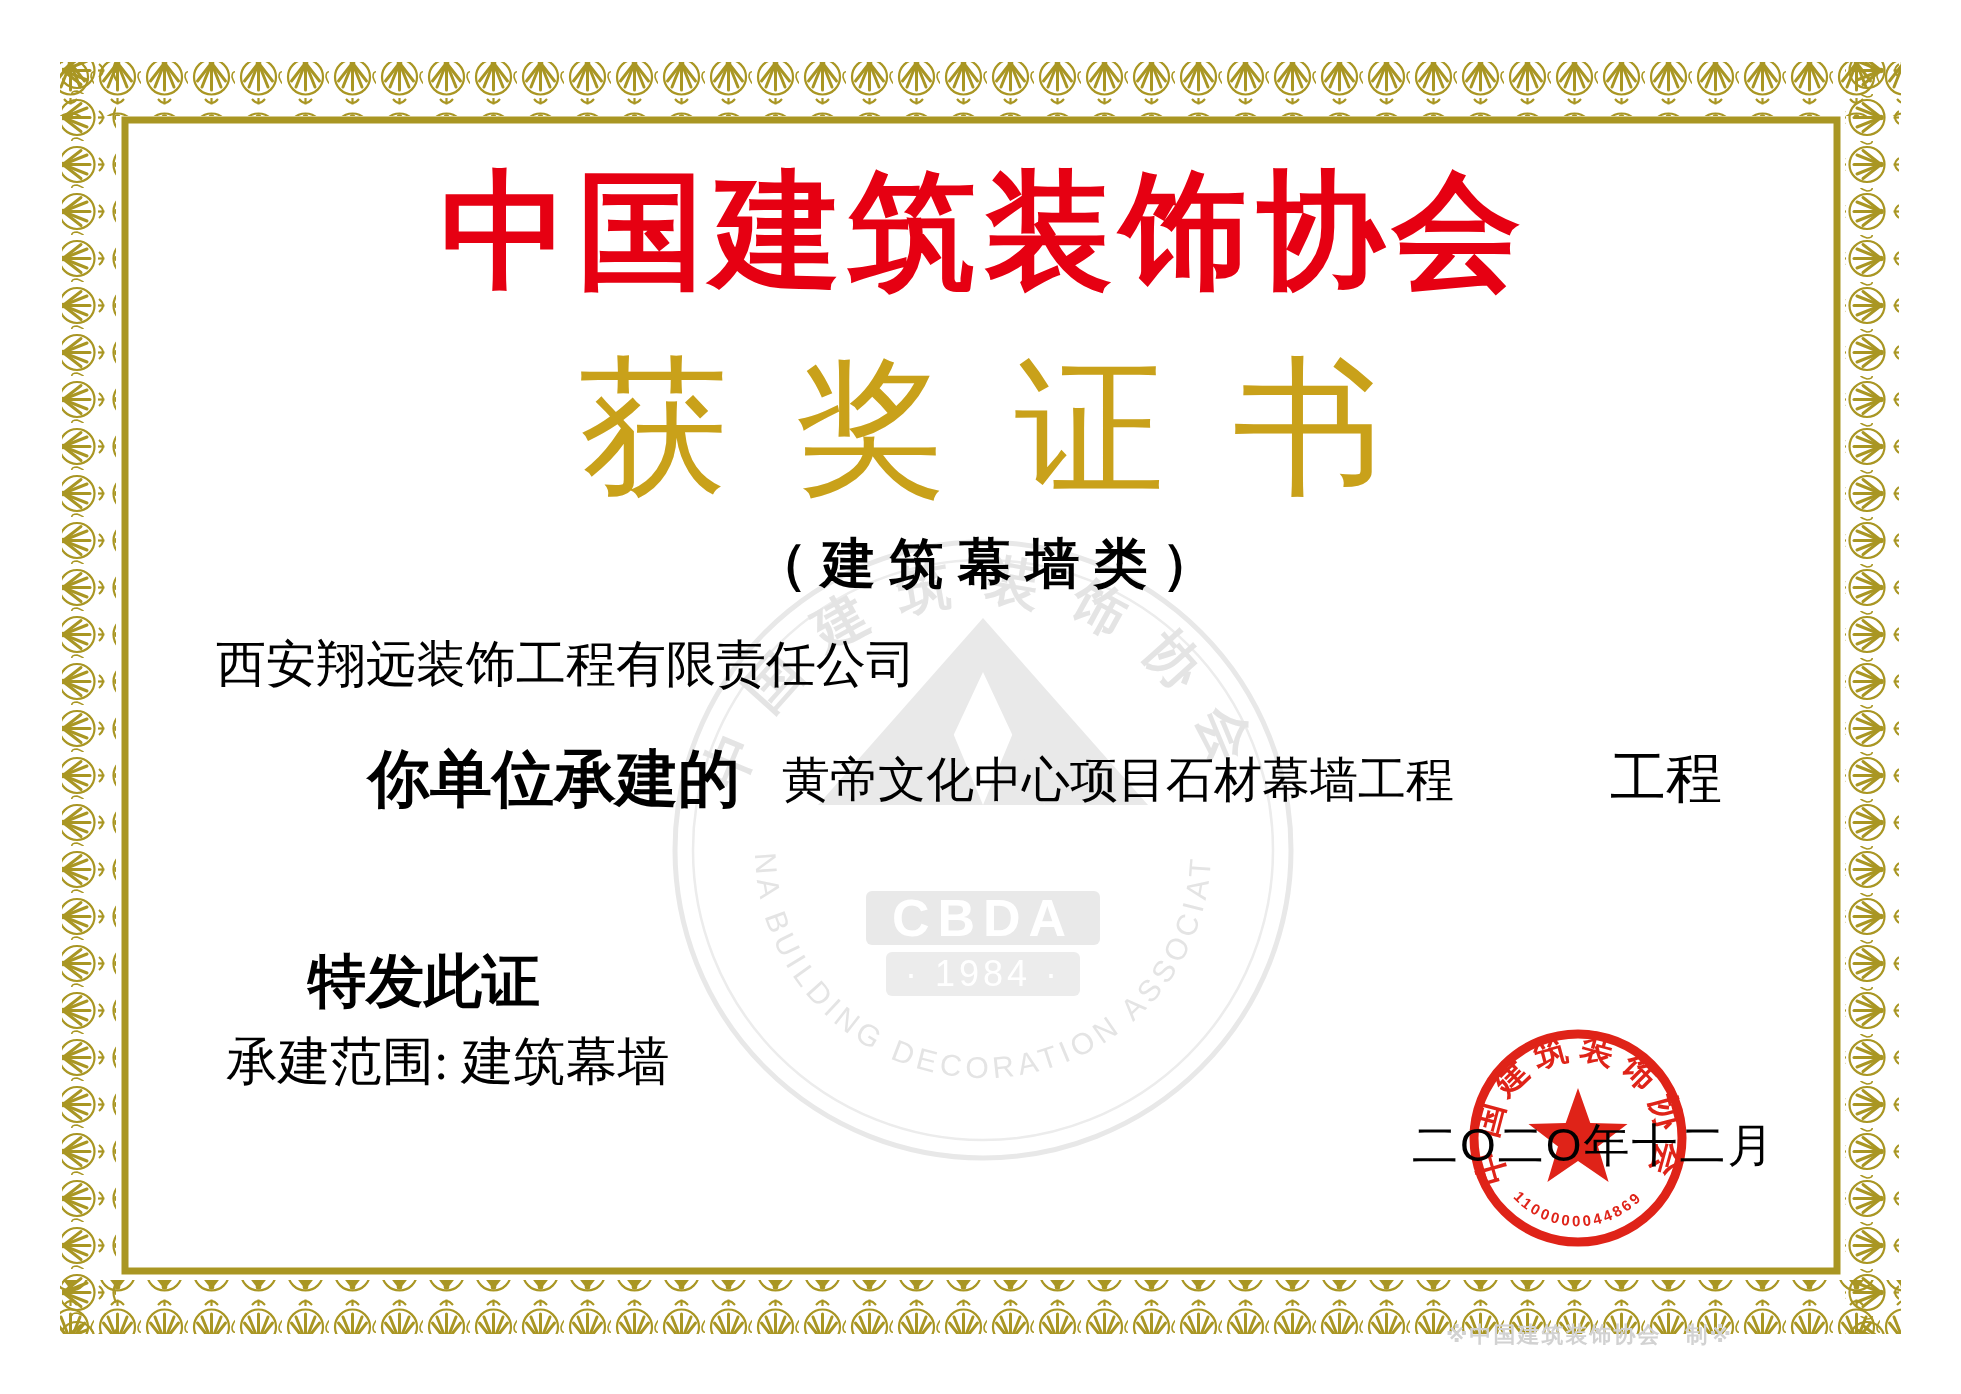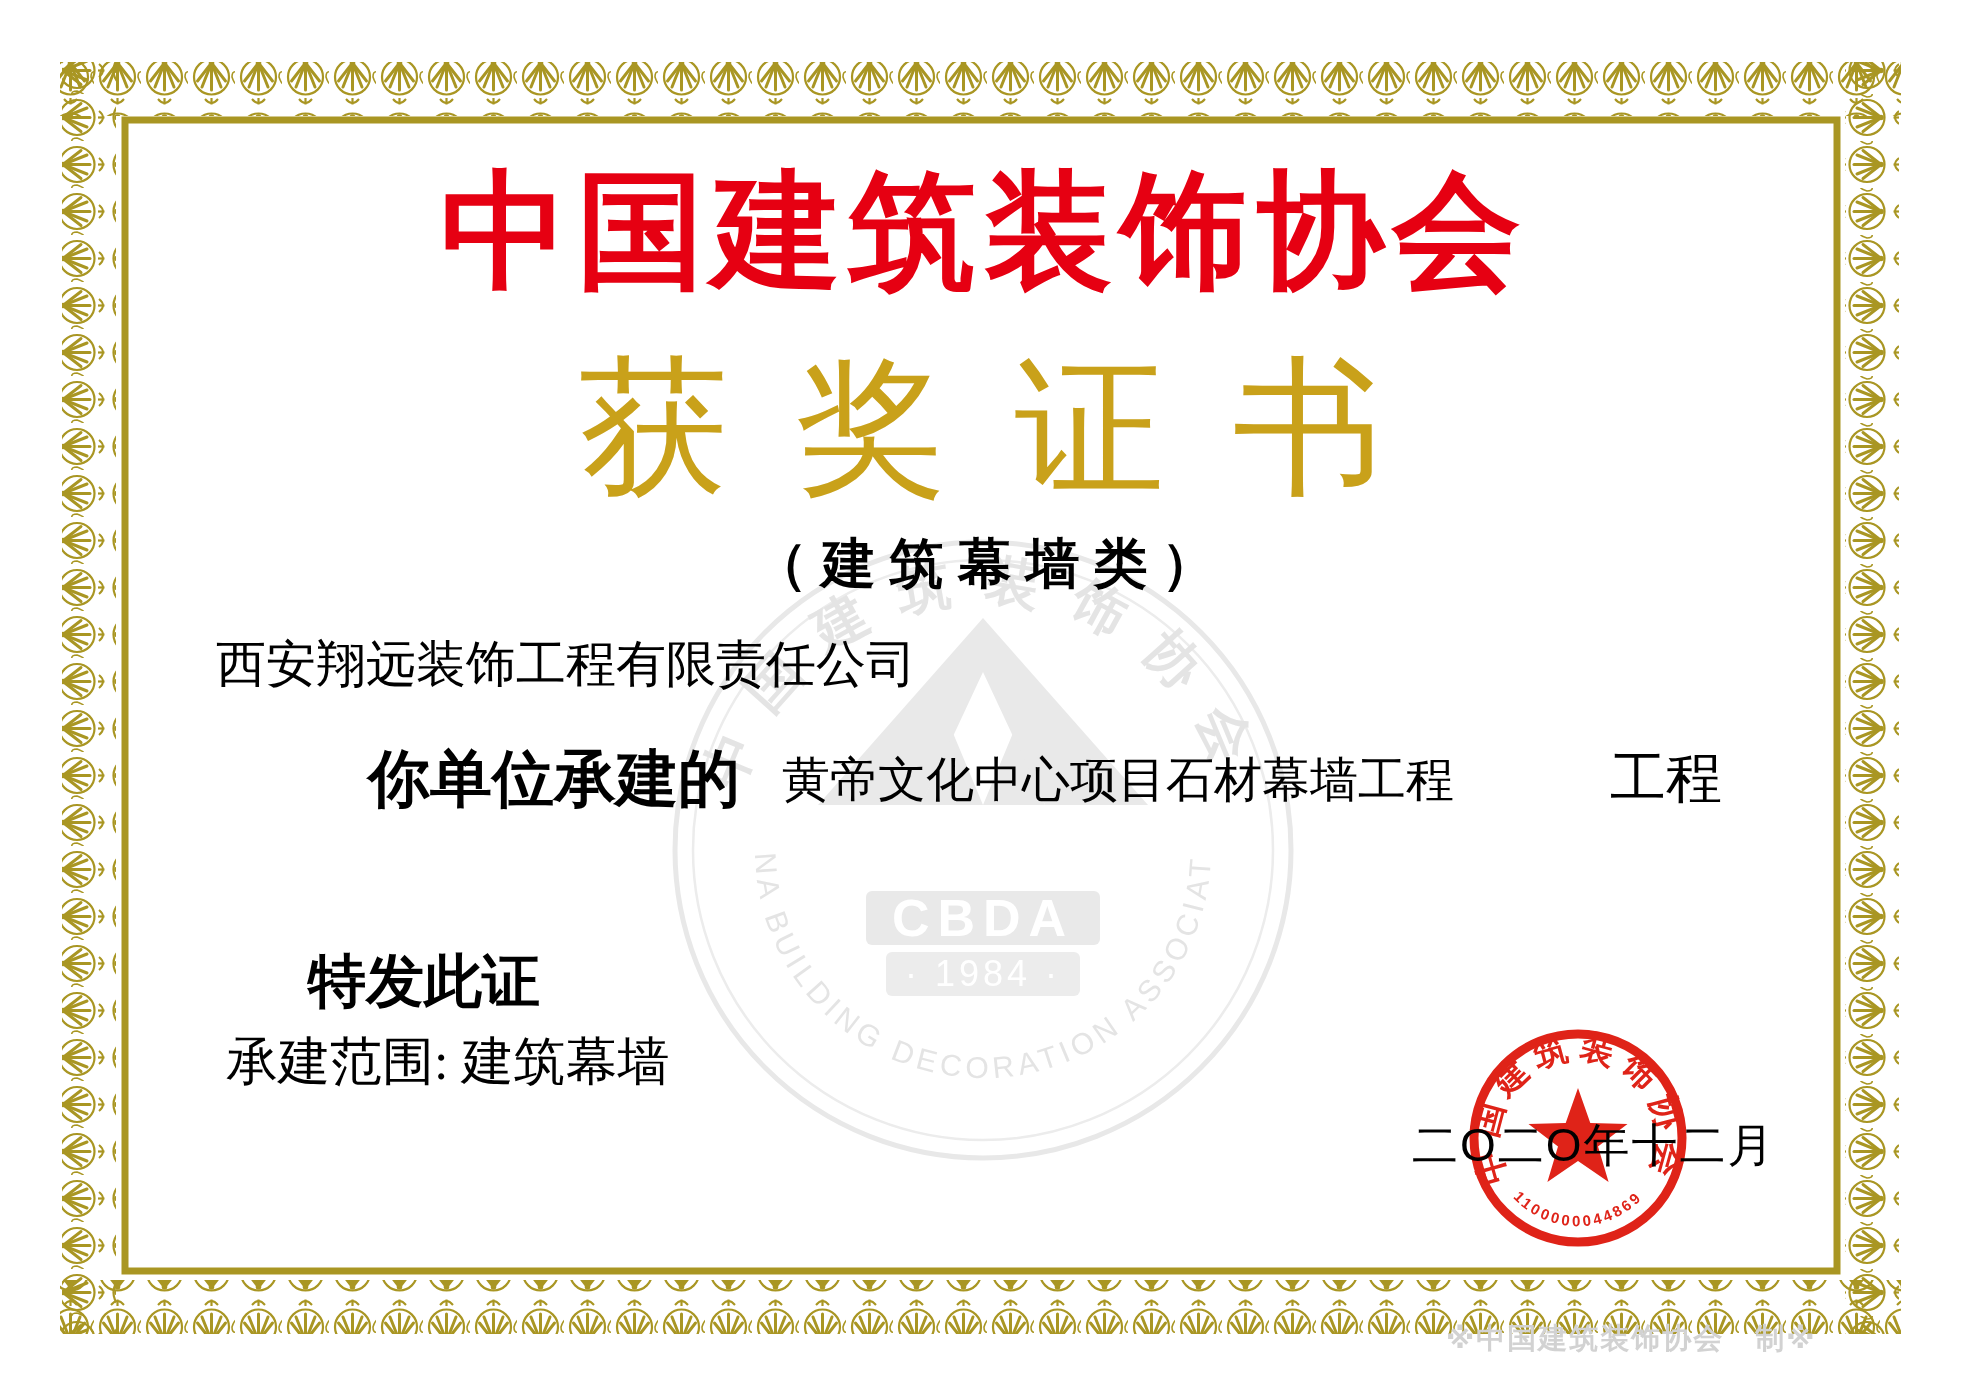--- a/index.html
+++ b/index.html
@@ -48,21 +48,21 @@
   }
   .line1-suffix{left:1610px;top:750px;font-size:56px;font-weight:400;line-height:1;}
   .award-line{left:236px;top:858px;font-size:60px;font-weight:bold;line-height:1.1;}
   .issue-line{left:308px;top:952px;font-size:58px;font-weight:bold;line-height:1;}
   .scope-line{
     left:226px;top:1032px;font-size:52px;line-height:1.15;
     font-family:Liberation Serif, serif;
   }
   .issue-date{left:1412px;top:1122px;font-size:46px;font-weight:400;letter-spacing:2px;line-height:1;}
   .footer-note{
-    left:1446px;top:1324px;font-size:29px;font-weight:bold;
+    left:1446px;top:1324px;font-size:22px;font-weight:bold;
     color:#D2D2D2;letter-spacing:2px;line-height:1;
   }
 </style>
 </head>
 <body>
 
 <div class="page">
 
   <svg class="abs watermark-svg" width="1961" height="1394" viewBox="0 0 1961 1394" aria-hidden="true">
     <defs>

